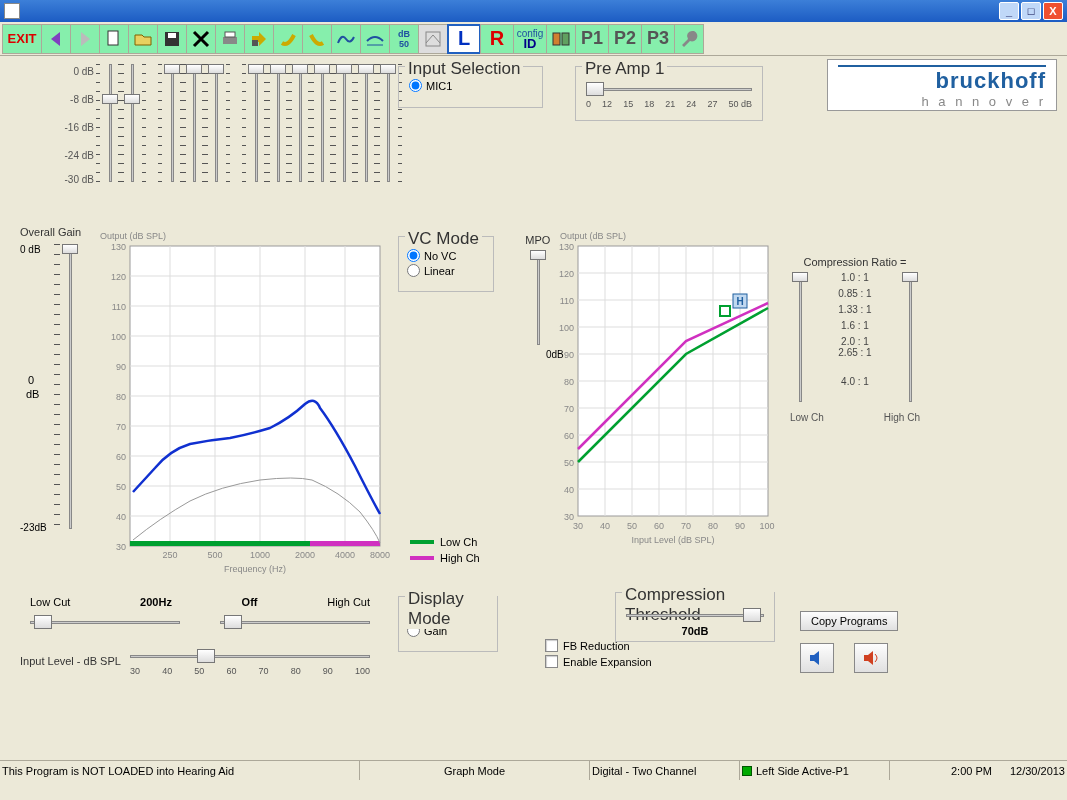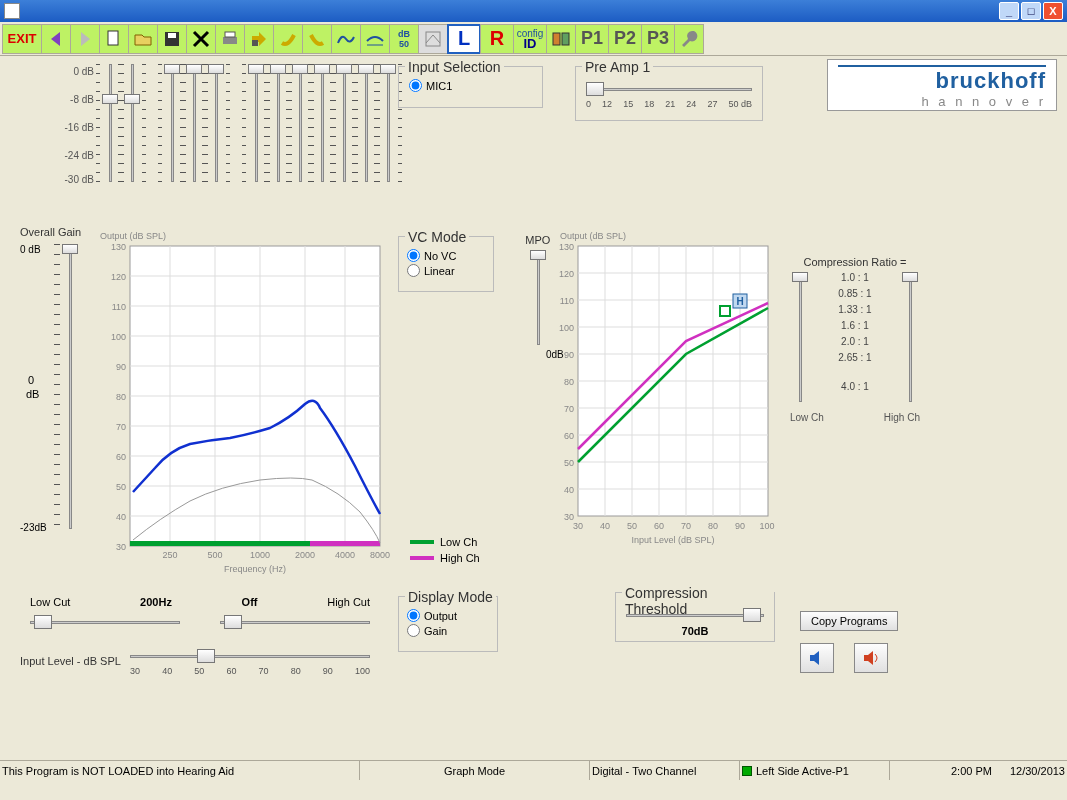--- a/index.html
+++ b/index.html
@@ -3,34 +3,34 @@
 <meta charset="utf-8">
 <style>
   * { box-sizing: border-box; margin: 0; padding: 0; }
   body { font-family: Tahoma, Arial, sans-serif; font-size: 11px; background: #ece9d8; width: 1067px; height: 800px; overflow: hidden; }
   .titlebar { height: 22px; background: linear-gradient(#3c7fd8,#1c5cc3); color: #fff; display: flex; align-items: center; padding: 0 4px; font-weight: bold; }
   .titlebar .icon { width: 16px; height: 16px; background: #fff; margin-right: 4px; display: inline-block; border: 1px solid #888;}
   .titlebar .spacer { flex: 1; }
   .wbtn { width: 20px; height: 18px; margin-left: 2px; background: #c0d8f8; border: 1px solid #fff; display:inline-flex; align-items:center; justify-content:center; font-weight:bold; color:#004; border-radius:2px;}
   .wbtn.close { background:#f05030; color:#fff;}
   .toolbar { height: 34px; background: #ece9d8; border-bottom: 1px solid #aca899; display: flex; align-items: center; padding: 2px; gap:0;}
-  .tbtn { width: 30px; height: 30px; border: 1px solid #aca899; background:#bef264; display:inline-flex; align-items:center; justify-content:center; margin-right:-1px; font-size:14px; }
+  .tbtn { width: 30px; height: 30px; border: 1px solid #aca899; background:#86efac; display:inline-flex; align-items:center; justify-content:center; margin-right:-1px; font-size:14px; }
   .tbtn.wide { width:34px; }
   .tbtn.exit { color:#d00; font-weight:bold; font-size:13px; width:40px;}
   .tbtn.l { color:#0030c0; font-weight:bold; font-size:20px; width:34px;}
   .tbtn.r { color:#d00; font-weight:bold; font-size:20px; width:34px;}
   .tbtn.p { color:#555; font-weight:bold; font-size:18px; width:34px;}
   .tbtn.cfg { font-size:10px; line-height:10px; color:#2050a0; flex-direction:column; width:34px;}
   .tbtn.cfg .id { color:#008; font-weight:bold; font-size:13px;}
   .tbtn svg { width:20px; height:20px; }
   .main { position: relative; height: 724px; background:#ece9d8;}
   .statusbar { position:absolute; left:0; right:0; bottom:0; height:20px; border-top:1px solid #aca899; display:flex; align-items:center; background:#ece9d8;}
   .statusbar .cell { border-right:1px solid #aca899; padding:0 2px; height:100%; display:flex; align-items:center;}
   .grp { position:absolute; border:1px solid #bbb; }
-  .grp .legend { position:absolute; top:-8px; left:6px; background:#ece9d8; padding:0 3px; font-size:14px; color:#333;}
+  .grp .legend { position:absolute; top:-8px; left:6px; background:#ece9d8; padding:0 3px; font-size:17px; color:#333;}
   .radio { display:flex; align-items:center; margin:2px 0;}
   .radio input { margin-right:4px;}
   .check { display:flex; align-items:center; margin:3px 0;}
   .check .box { width:13px; height:13px; border:1px solid #888; background:#fff; margin-right:5px; box-shadow: inset 1px 1px 1px rgba(0,0,0,0.2);}
   .slider-h { position:relative; height:20px; }
   .slider-h .track { position:absolute; top:9px; left:0; right:0; height:3px; background:#ccc; border:1px solid #888;}
   .slider-h .thumb { position:absolute; top:3px; width:18px; height:14px; background:linear-gradient(#fff,#ddd); border:1px solid #777;}
   .slider-v { position:relative; width:20px; }
   .slider-v .track { position:absolute; left:9px; top:0; bottom:0; width:3px; background:#ccc; border:1px solid #888;}
   .slider-v .thumb { position:absolute; left:2px; width:16px; height:10px; background:linear-gradient(#fff,#ddd); border:1px solid #777;}
@@ -428,21 +428,21 @@
       <div class="slider-v" style="position:absolute; right:0; height:130px;">
           <div class="track"></div>
           <div class="thumb" style="top:0"></div>
         </div>
       <div style="position:absolute; left:26px; right:26px; top:0; font-size:10px; color:#444; text-align:center;">
         <div>1.0 : 1</div>
         <div style="margin-top:5px;">0.85 : 1</div>
         <div style="margin-top:5px;">1.33 : 1</div>
         <div style="margin-top:5px;">1.6 : 1</div>
         <div style="margin-top:5px;">2.0 : 1</div>
-        <div style="margin-top:5px;">2.65 : 1</div>
+        <div style="">2.65 : 1</div>
         <div style="margin-top:18px;">4.0 : 1</div>
       </div>
     </div>
     <div style="display:flex; justify-content:space-between; font-size:10px; color:#555;">
       <span>Low Ch</span>
       <span>High Ch</span>
     </div>
   </div>
 
   <div style="position:absolute; left:410px; top:480px;">
@@ -511,20 +511,30 @@
 
   <div class="grp" style="left:615px; top:536px; width:160px; height:50px;">
     <div class="legend">Compression Threshold</div>
     <div class="slider-h" style="margin:12px 10px 0;">
         <div class="track"></div>
         <div class="thumb" style="left:85%;"></div>
       </div>
     <div style="text-align:center;font-weight:bold;font-size:11px;">70dB</div>
   </div>
 
+  <div style="position:absolute; left:545px; top:580px;">
+    <div class="check">
+        <span class="box"></span>
+        <span>FB Reduction</span>
+      </div>
+    <div class="check">
+        <span class="box"></span>
+        <span>Enable Expansion</span>
+      </div>
+  </div>
 
   <div style="position:absolute; left:800px; top:555px;">
     <button class="btn">Copy Programs</button>
     <div style="margin-top:12px; display:flex; gap:20px;">
       <span class="iconbtn">
         <svg width="20" height="20">
             <path d="M3 7h4l5-4v14l-5-4H3z" fill="#2060c0"></path>
           </svg>
       </span>
       <span class="iconbtn">

